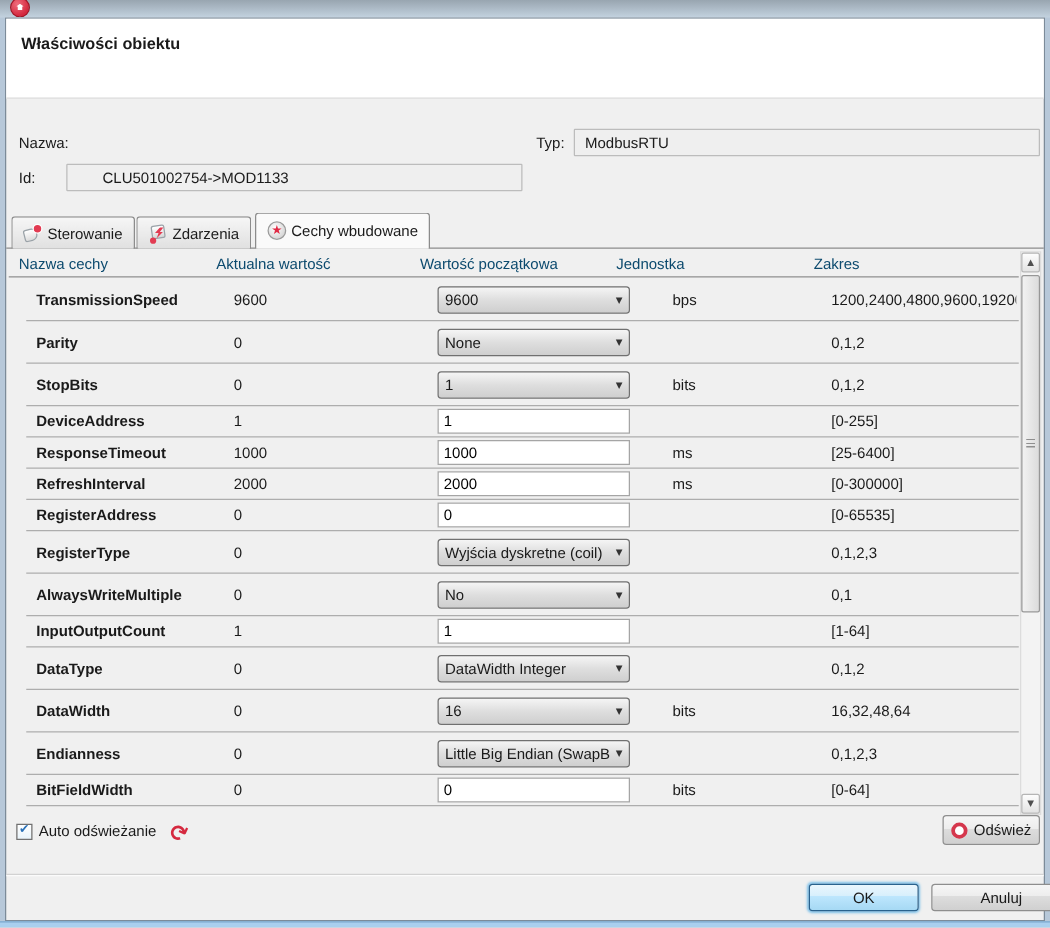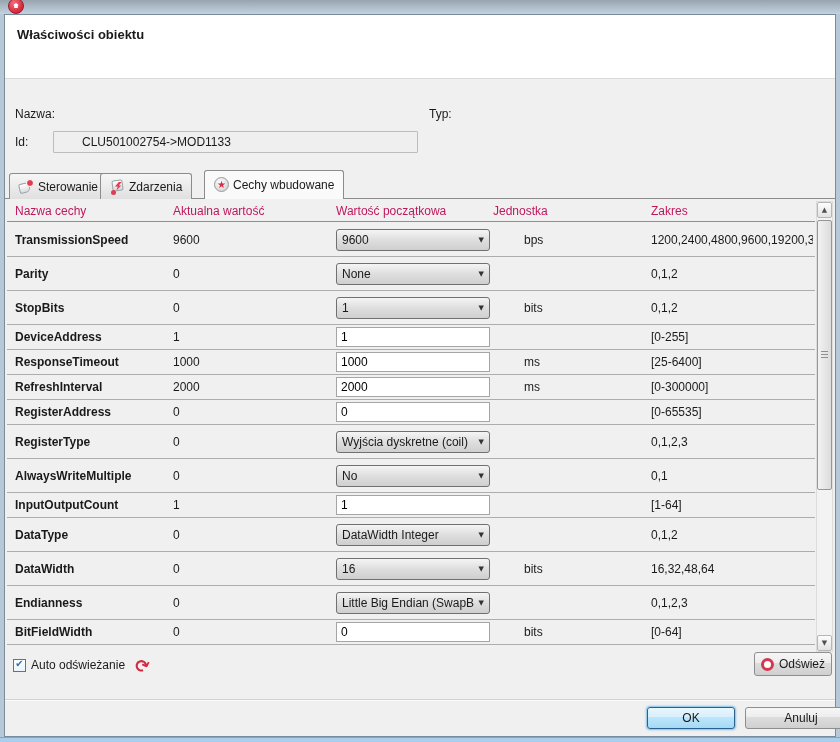--- a/index.html
+++ b/index.html
@@ -53,24 +53,24 @@
   .bolt { position:absolute; left:5px; top:3px; width:7px; height:9px; background:#e23b52;
           clip-path:polygon(60% 0,100% 0,55% 45%,90% 45%,20% 100%,40% 55%,0 55%); }
   .rdot2 { position:absolute; left:1px; bottom:0; width:5px; height:5px; background:#e23b52; border-radius:50%; }
   .circ { position:absolute; left:0; top:0; width:15px; height:15px; border-radius:50%;
           background:radial-gradient(circle at 40% 35%, #ffffff, #c9c9c9); border:1px solid #9a9a9a;
           display:flex; align-items:center; justify-content:center; }
   .circ .star { color:#e02944; font-size:10px; line-height:1; font-family:"DejaVu Sans",sans-serif; }
 
   
   .thead { position:absolute; left:2px; right:20px; top:186px; height:21px; border-bottom:1px solid #8f8f8f; }
-  .th { position:absolute; top:3px; color:#be185d; white-space:nowrap; }
+  .th { position:absolute; top:3px; color:#0c4a6e; white-space:nowrap; }
   .th1{left:8px;} .th2{left:166px;} .th3{left:329px;} .th4{left:486px;} .th5{left:644px;}
 
-  .rows { position:absolute; left:2px; right:20px; top:208px; }
+  .rows { position:absolute; left:16px; right:20px; top:208px; }
   .prop-row { position:relative; border-bottom:1px solid #adadad; }
   .prop-row.select { height:34px; } .prop-row.input { height:25px; }
   .cell { position:absolute; top:50%; transform:translateY(-50%); white-space:nowrap; }
   .c-name { left:8px; font-weight:bold; }
   .c-cur { left:166px; }
   .c-unit { left:486px;padding-left:31px; }
   .c-range { left:644px; right:2px; overflow:hidden; }
   .combo { position:absolute; left:329px; top:50%; transform:translateY(-50%); width:154px; height:22px;
            display:flex; align-items:center; justify-content:space-between; padding:0 5px;
            background:linear-gradient(#f5f5f5,#dedede 50%,#cfcfcf); border:1px solid #707070;
@@ -120,32 +120,33 @@
     <span class="app-icon"></span>
   </div>
 
   <div class="dialog">
     <div class="dlg-header">
       <div class="dlg-title">Właściwości obiektu</div>
     </div>
 
     <span class="lbl name-label">Nazwa:</span>
     <span class="lbl type-label">Typ:</span>
+    <div class="field-ro field-type">ModbusRTU</div>
     <span class="lbl id-label">Id:</span>
     <div class="field-ro field-id">CLU501002754-&gt;MOD1133</div>
 
     <div class="tabline"></div>
     <div class="tab" style="left:4px;">
       <span class="ticon">
         <span class="hand"></span>
           <span class="reddot"></span>
       </span>
       <span class="tab-label">Sterowanie</span>
     </div>
-    <div class="tab" style="left:95px;">
+    <div class="tab" style="left:104px;">
       <span class="ticon">
         <span class="sq"></span>
           <span class="bolt"></span>
           <span class="rdot2"></span>
       </span>
       <span class="tab-label">Zdarzenia</span>
     </div>
     <div class="tab active" style="left:199px;">
       <span class="ticon">
         <span class="circ">

